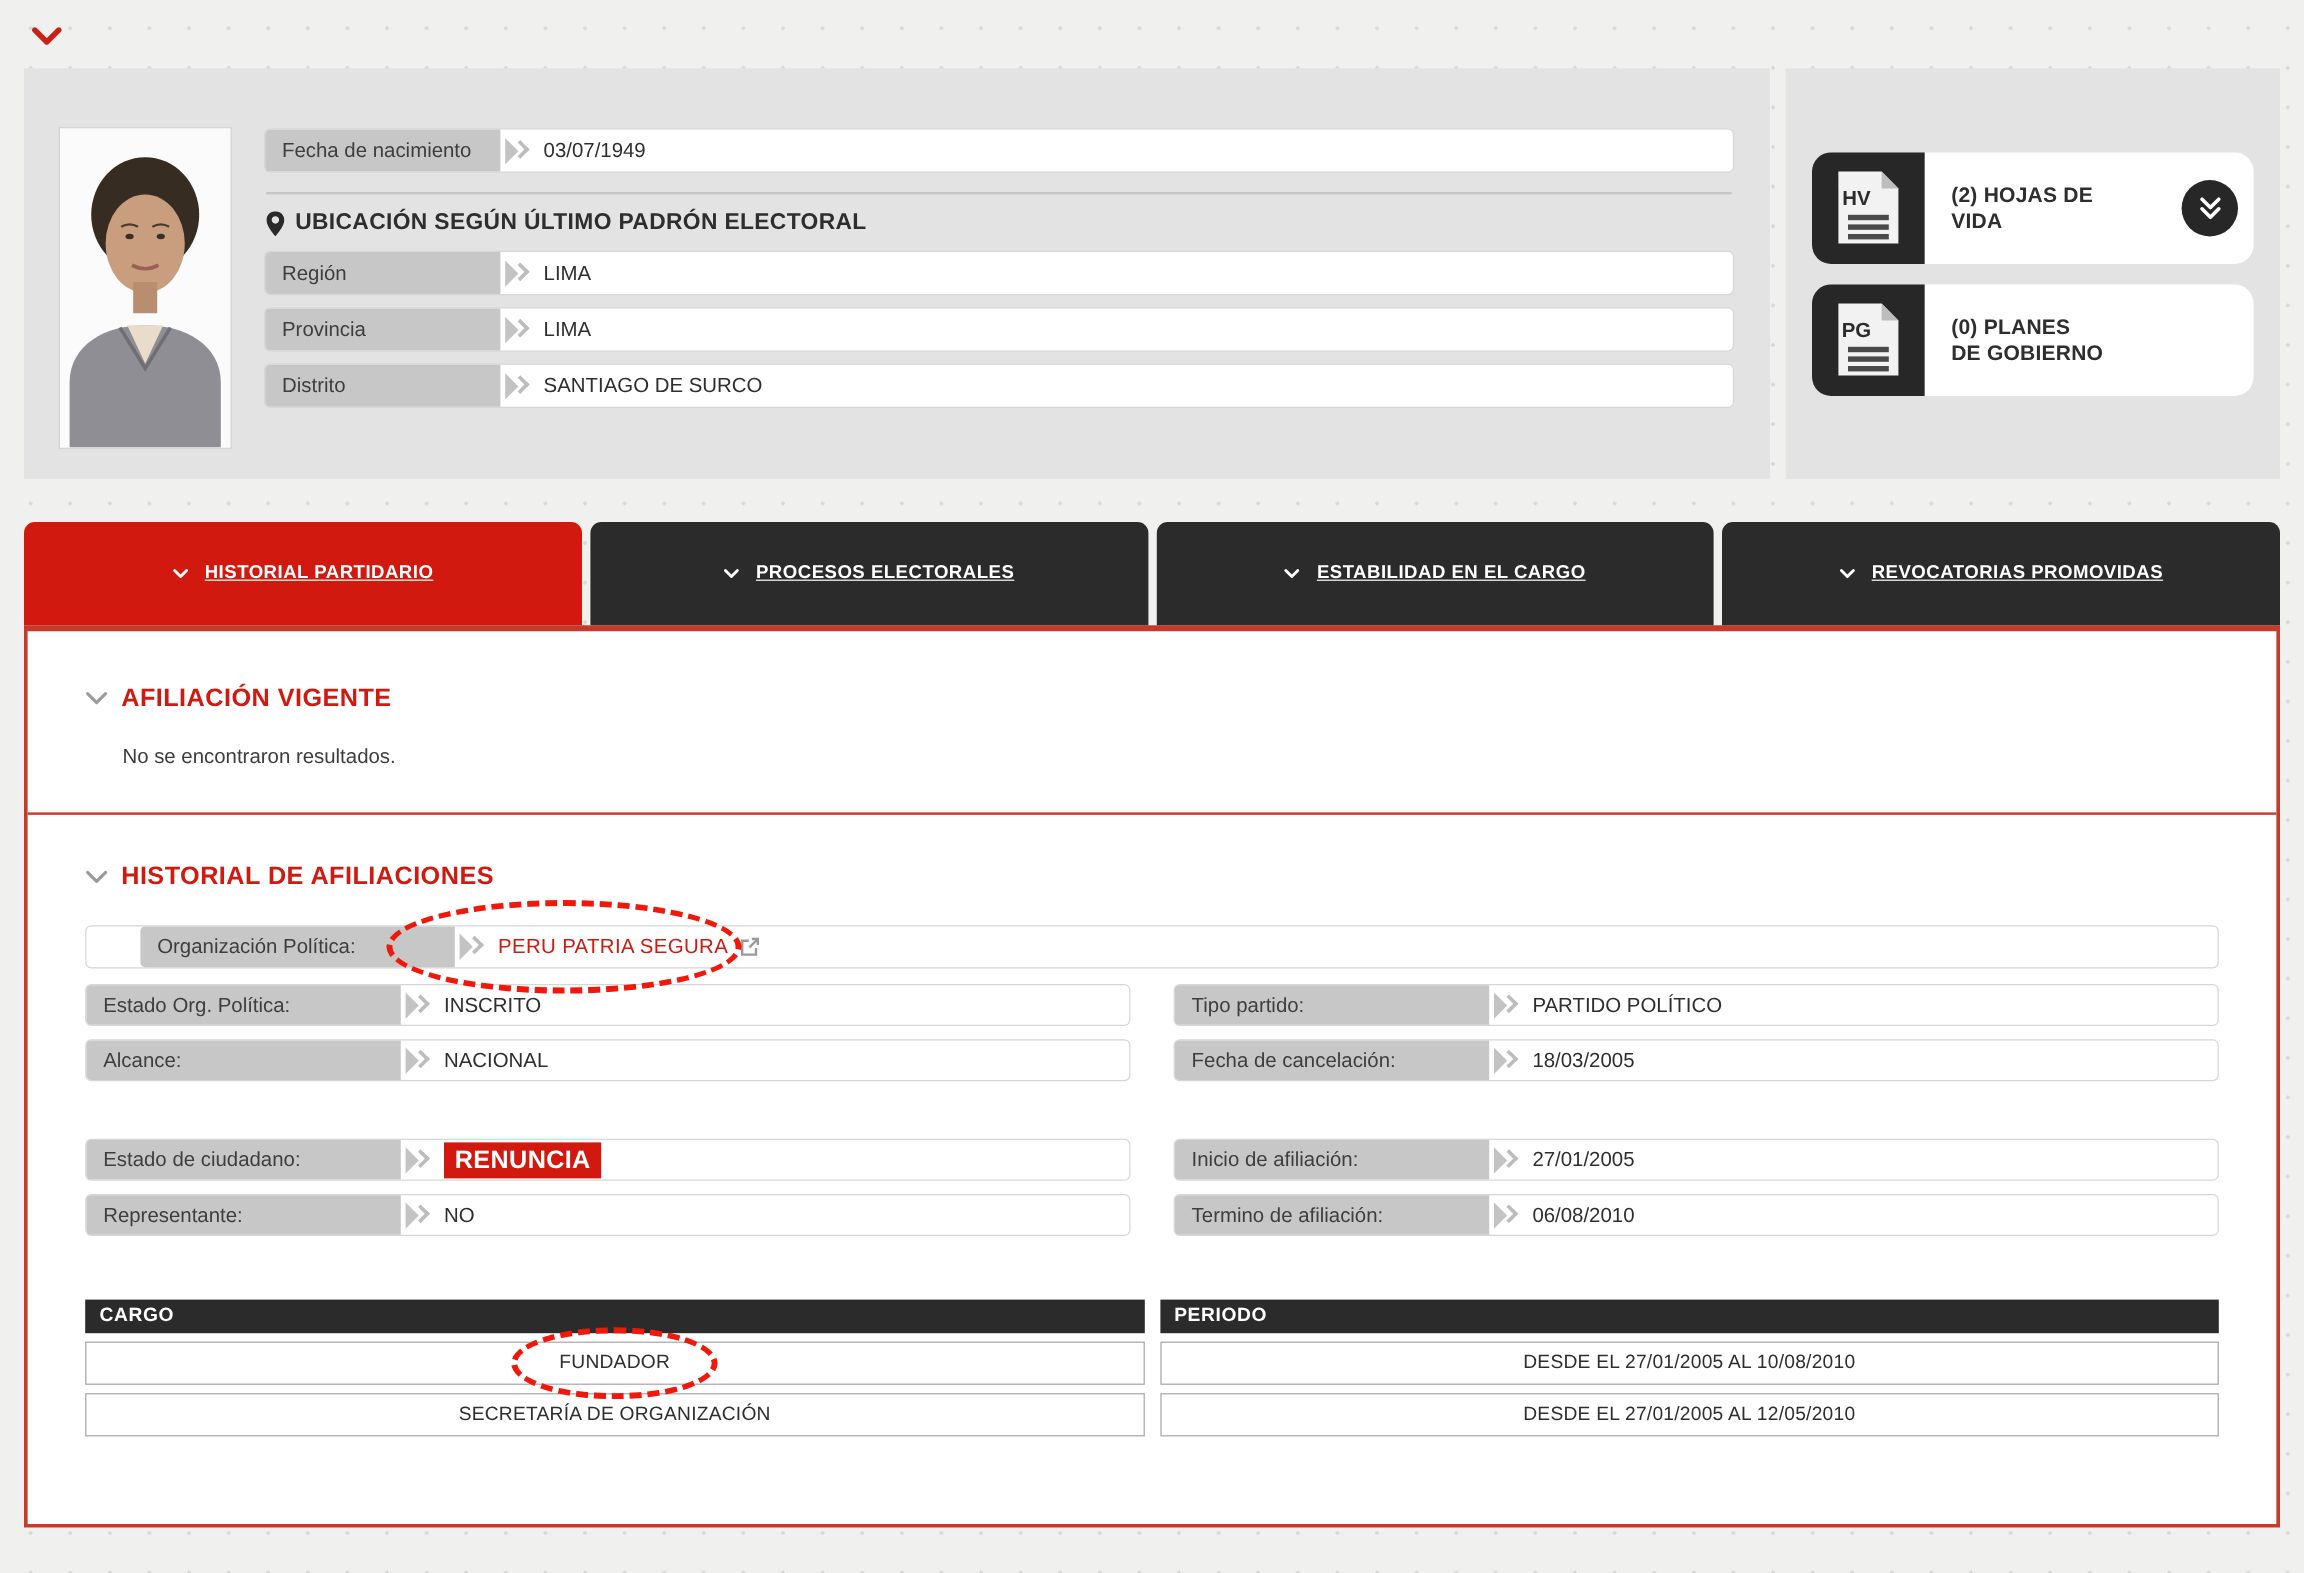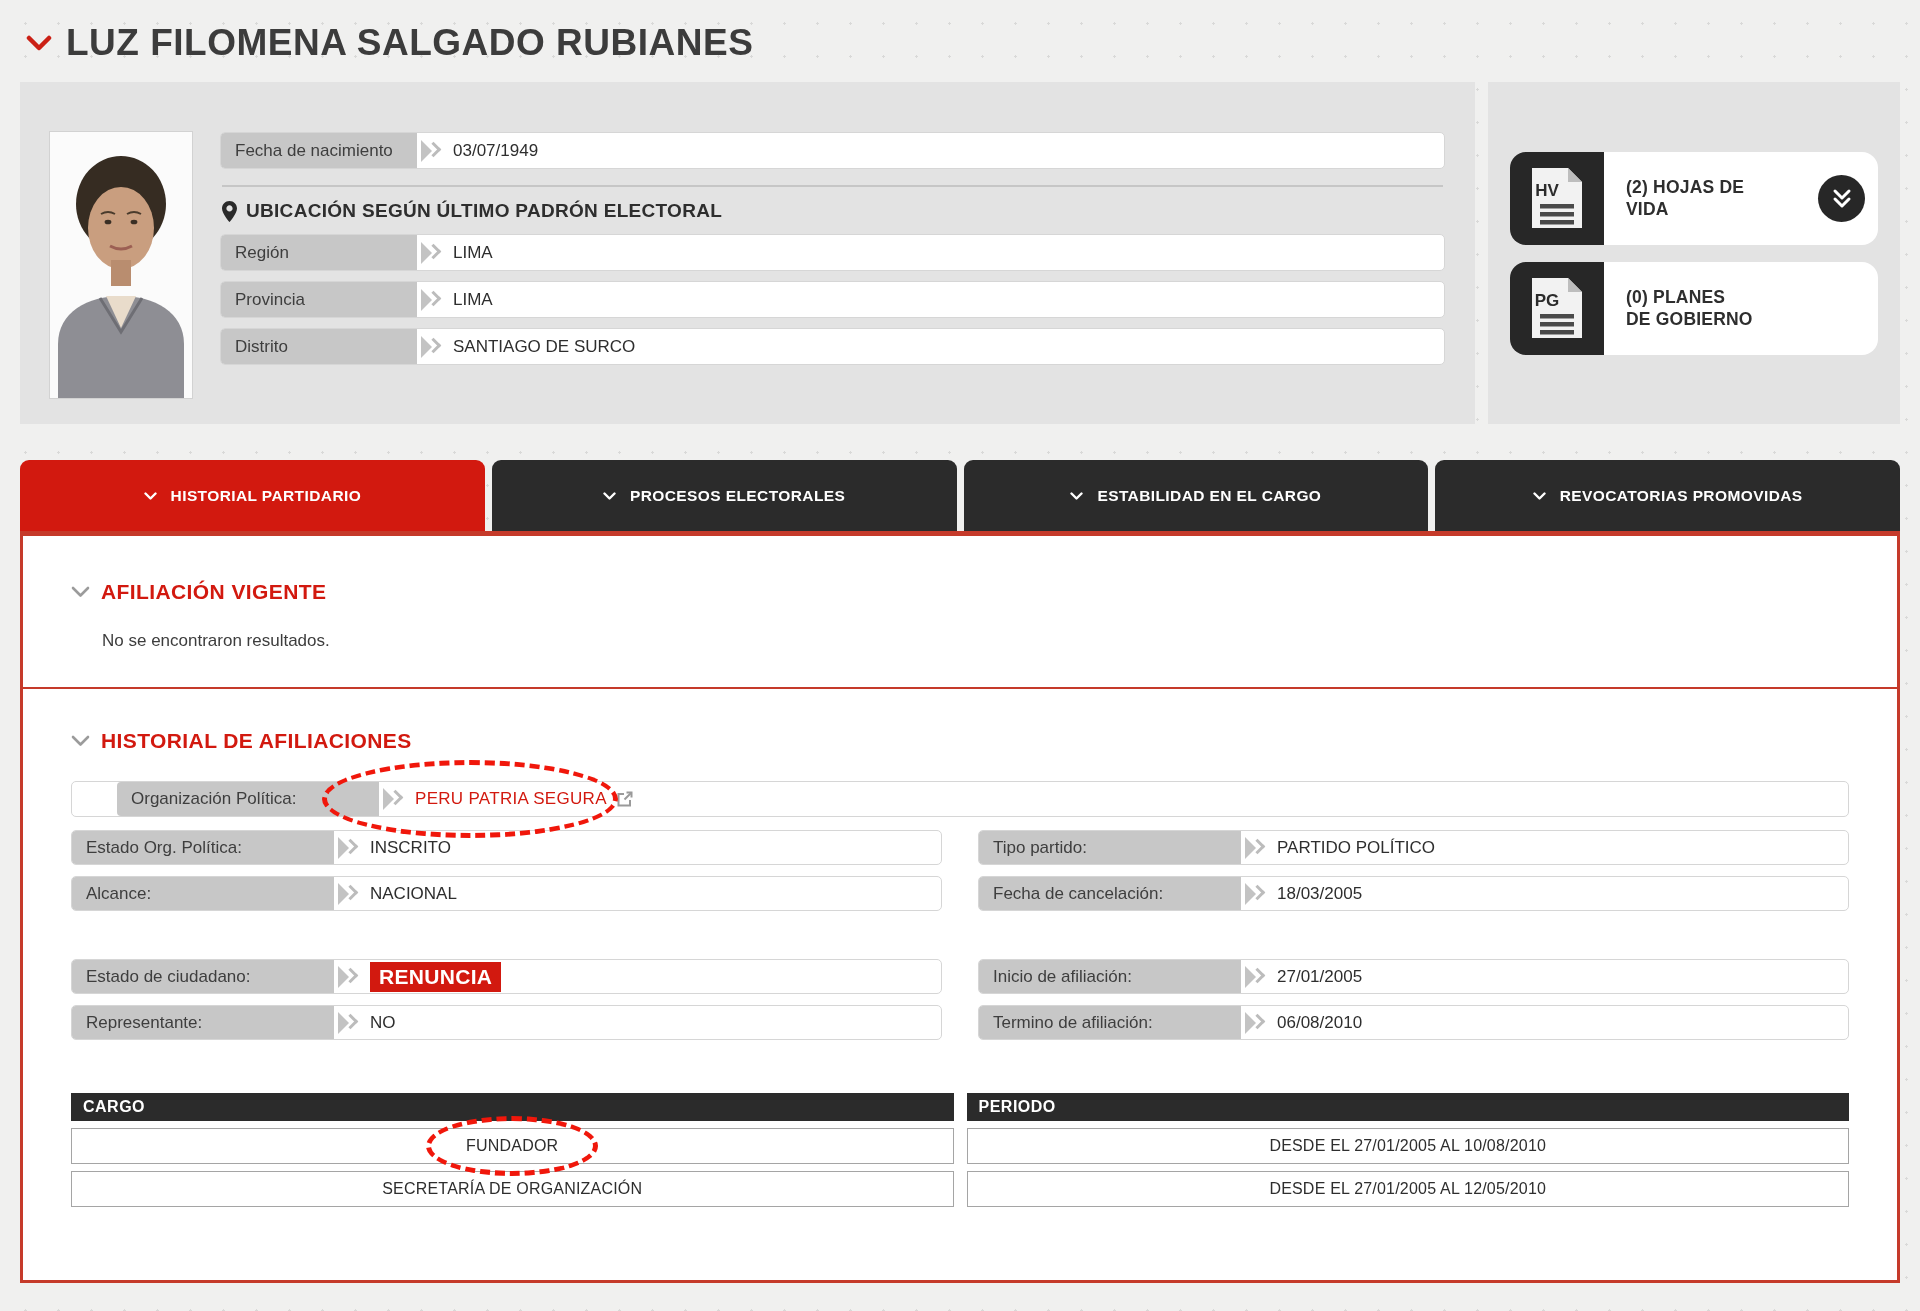--- a/index.html
+++ b/index.html
@@ -42,22 +42,22 @@
   .doc-row { display:flex; height:93px; cursor:pointer; }
   .doc-tile { width:94px; flex:0 0 auto; background:#272727; border-radius:16px 0 0 16px;
               display:flex; align-items:center; justify-content:center; }
   .doc-pill { flex:1; background:#fff; border-radius:0 16px 16px 0; display:flex; align-items:center; padding-left:22px; }
   .doc-label { width:128px; font-size:17.5px; font-weight:700; color:#2e2e2e; line-height:1.28; letter-spacing:.2px; }
   .doc-expand { width:47px; height:47px; border-radius:50%; background:#272727; margin-left:auto; margin-right:13px;
                 display:flex; align-items:center; justify-content:center; cursor:pointer; }
 
   
   .tabs { display:flex; gap:7px; margin-top:36px; }
-  .tab { flex:1; height:71px; background:#2b2b2b; border-radius:9px 9px 0 0; display:flex; align-items:center;
-         justify-content:center; gap:14px; color:#fff; font-size:15.5px; font-weight:700; letter-spacing:.4px; cursor:pointer; }
+  .tab { flex:1; height:86px; background:#2b2b2b; border-radius:9px 9px 0 0; display:flex; align-items:center;
+         justify-content:center; gap:14px; color:#fff; font-size:15.5px; font-weight:700; letter-spacing:.4px; cursor:pointer;text-decoration:underline; }
   .tab.active { background:#d2190f; }
 
   
   .panel { background:#fff; border:3px solid #c53a2a; border-top-width:5px; min-height:752px; }
   .section-vigente { padding:44px 48px 36px 48px; }
   .sec-heading { display:flex; align-items:center; gap:11px; }
   .sec-title { color:#d2190f; font-size:21px; font-weight:700; letter-spacing:.4px; }
   .empty-msg { margin:27px 0 0 31px; font-size:17px; color:#3d3d3d; }
   .red-divider { border-top:2px solid #c53a2a; }
   .section-historial { padding:40px 48px 60px 48px; }
@@ -91,21 +91,20 @@
 </style>
 </head>
 <body>
 
 <div class="wrap">
 
   <div class="title-row">
     <svg width="26" height="17" viewBox="0 0 26 17">
       <path d="M3 3 L13 13 L23 3" fill="none" stroke="#cb2015" stroke-width="4.5" stroke-linecap="round" stroke-linejoin="round"></path>
     </svg>
-    <h1>LUZ FILOMENA SALGADO RUBIANES</h1>
   </div>
 
   <div class="profile-row">
 
     <div class="profile-card">
       <div class="photo">
         <svg width="142" height="266" viewBox="0 0 142 266">
           <rect width="142" height="266" fill="#fbfbfb"></rect>
           <ellipse cx="71" cy="72" rx="45" ry="48" fill="#362c22"></ellipse>
           <ellipse cx="71" cy="96" rx="33" ry="41" fill="#c99e7f"></ellipse>

